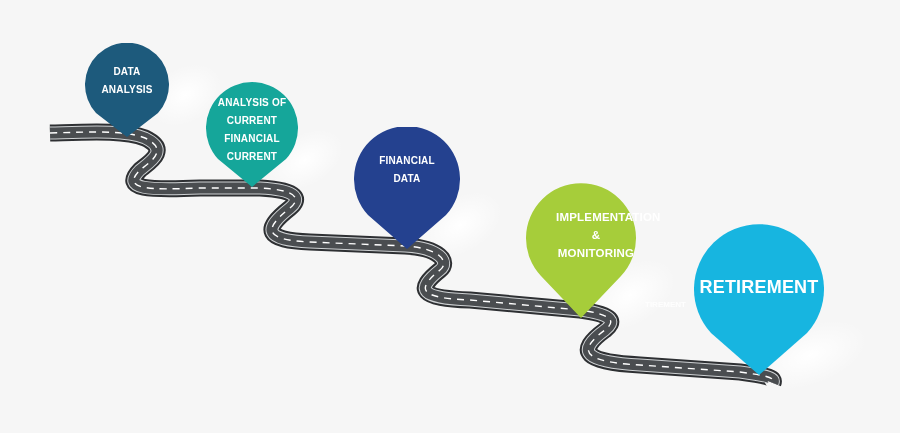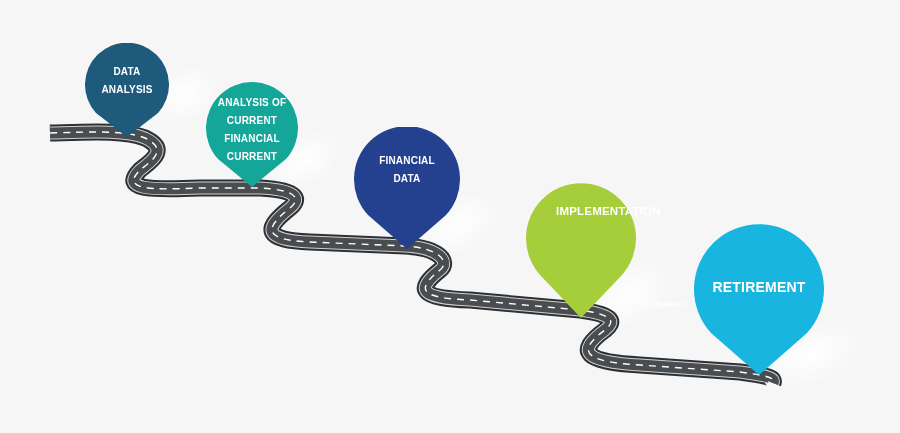--- a/index.html
+++ b/index.html
@@ -65,25 +65,26 @@
   <div class="pin-label" style="top:25px;">
     <div>FINANCIAL</div>
     <div>DATA</div>
   </div>
 </div>
 
 <div class="pin" style="left:526px;top:180px;width:110px;height:138px;">
   <svg width="110" height="138" viewBox="0 0 110 138">
     <path d="M55 138 L15 96 A55 55 0 1 1 95 96 Z" fill="#a6cd3a"></path>
   </svg>
-  <div class="pin-label" style="top:22px;font-size:11.5px;padding-left:30px;">
+  <div class="pin-label" style="top:28px;font-size:11.5px;padding-left:30px;">
     <div>IMPLEMENTATION</div>
+    <div>&amp; MONITORING</div>
   </div>
 </div>
 
 <div class="pin" style="left:694px;top:223px;width:130px;height:152px;">
   <svg width="130" height="152" viewBox="0 0 130 152">
     <path d="M65 152 L17 110 A65 65 0 1 1 113 110 Z" fill="#17b5e0"></path>
   </svg>
-  <div class="pin-label" style="top:55px;font-size:14px;">
+  <div class="pin-label" style="top:55px;font-size:18px;">
     <div>RETIREMENT</div>
   </div>
 </div>
 
 </body></html>

